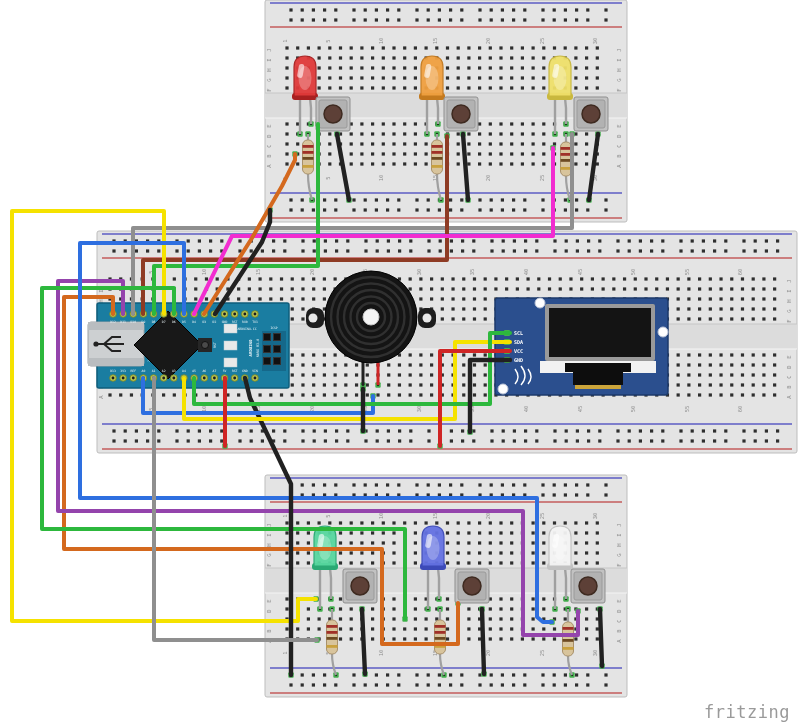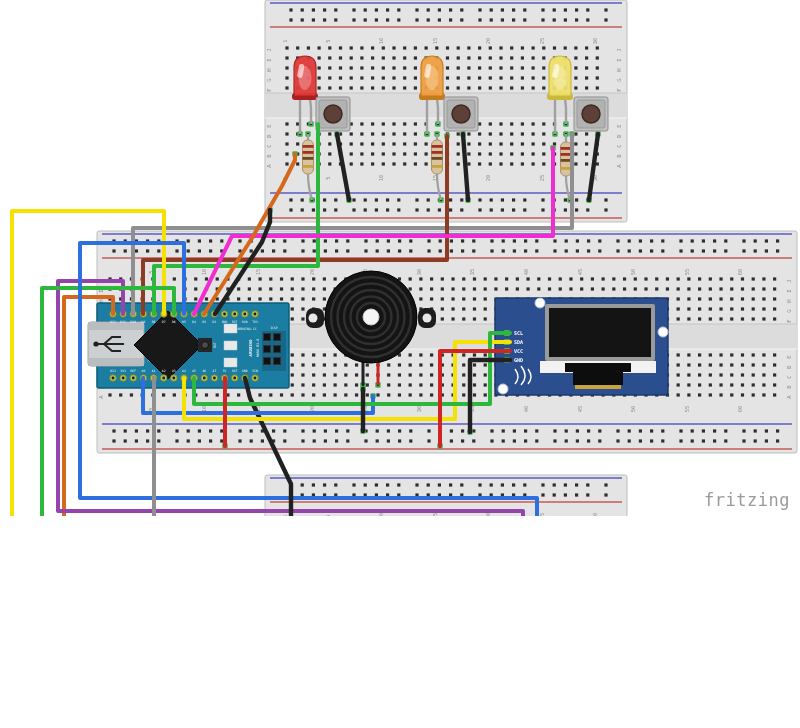--- a/index.html
+++ b/index.html
@@ -1,16 +1,16 @@
 <!DOCTYPE html>
 <html><head>
 <meta charset="utf-8">
 <style>
   html,body{margin:0;padding:0;background:#ffffff;}
-  .stage{position:relative;width:800px;height:516px;background:#ffffff;overflow:hidden;
+  .stage{position:relative;width:800px;height:728px;background:#ffffff;overflow:hidden;
          font-family:"DejaVu Sans",sans-serif;text-decoration:underline;}
   .stage svg{position:absolute;left:0;top:0;}
   .watermark{position:absolute;right:10px;bottom:6px;font-family:"DejaVu Sans Mono",monospace;
              font-size:17px;color:#9a9a9a;letter-spacing:.5px;}
   text{user-select:none;}
 </style>
 </head>
 <body>
 
 <div class="stage">

